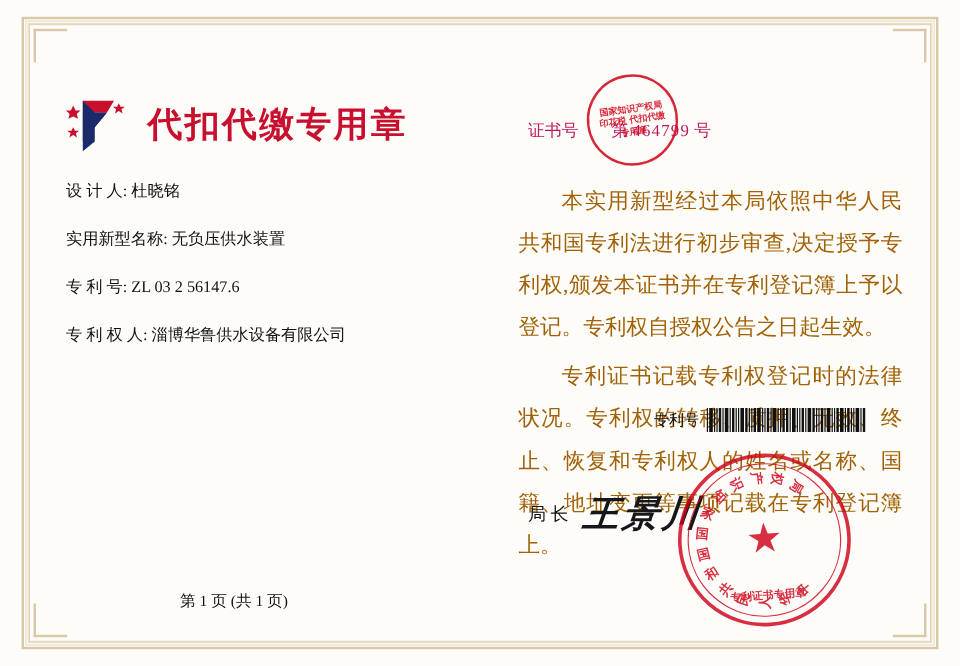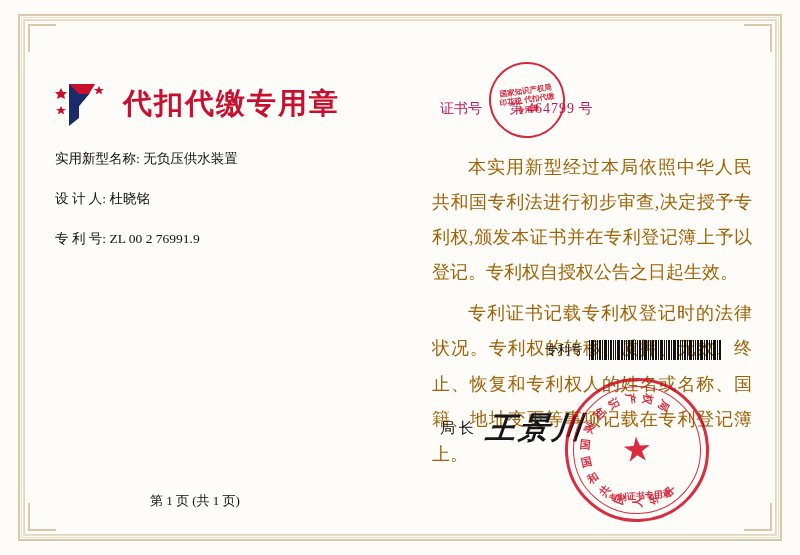--- a/index.html
+++ b/index.html
@@ -304,30 +304,34 @@
   </div>
 
   <div class="seal-top">
     <div class="seal-top-inner">国家知识产权局
 印花税
 代扣代缴专用章</div>
   </div>
 
   <div class="fields">
     <div class="field">
+      <span class="flabel">设 计 人:</span>
+      <span class="fval">杜晓铭</span>
+    </div>
+    <div class="field">
       <span class="flabel">实用新型名称:</span>
       <span class="fval">无负压供水装置</span>
     </div>
     <div class="field">
-      <span class="flabel">设 计 人:</span>
-      <span class="fval">杜晓铭</span>
+      <span class="flabel">专 利 号:</span>
+      <span class="fval">ZL 03 2 56147.6</span>
     </div>
     <div class="field">
-      <span class="flabel">专 利 号:</span>
-      <span class="fval">ZL 00 2 76991.9</span>
+      <span class="flabel">专 利 权 人:</span>
+      <span class="fval">淄博华鲁供水设备有限公司</span>
     </div>
   </div>
 
   <div class="body-text">
     <p>本实用新型经过本局依照中华人民共和国专利法进行初步审查,决定授予专利权,颁发本证书并在专利登记簿上予以登记。专利权自授权公告之日起生效。</p>
     <p>专利证书记载专利权登记时的法律状况。专利权的转移、质押、无效、终止、恢复和专利权人的姓名或名称、国籍、地址变更等事项记载在专利登记簿上。</p>
   </div>
 
   <div class="patent-no-row">
     <span class="pn-label">专利号</span>

